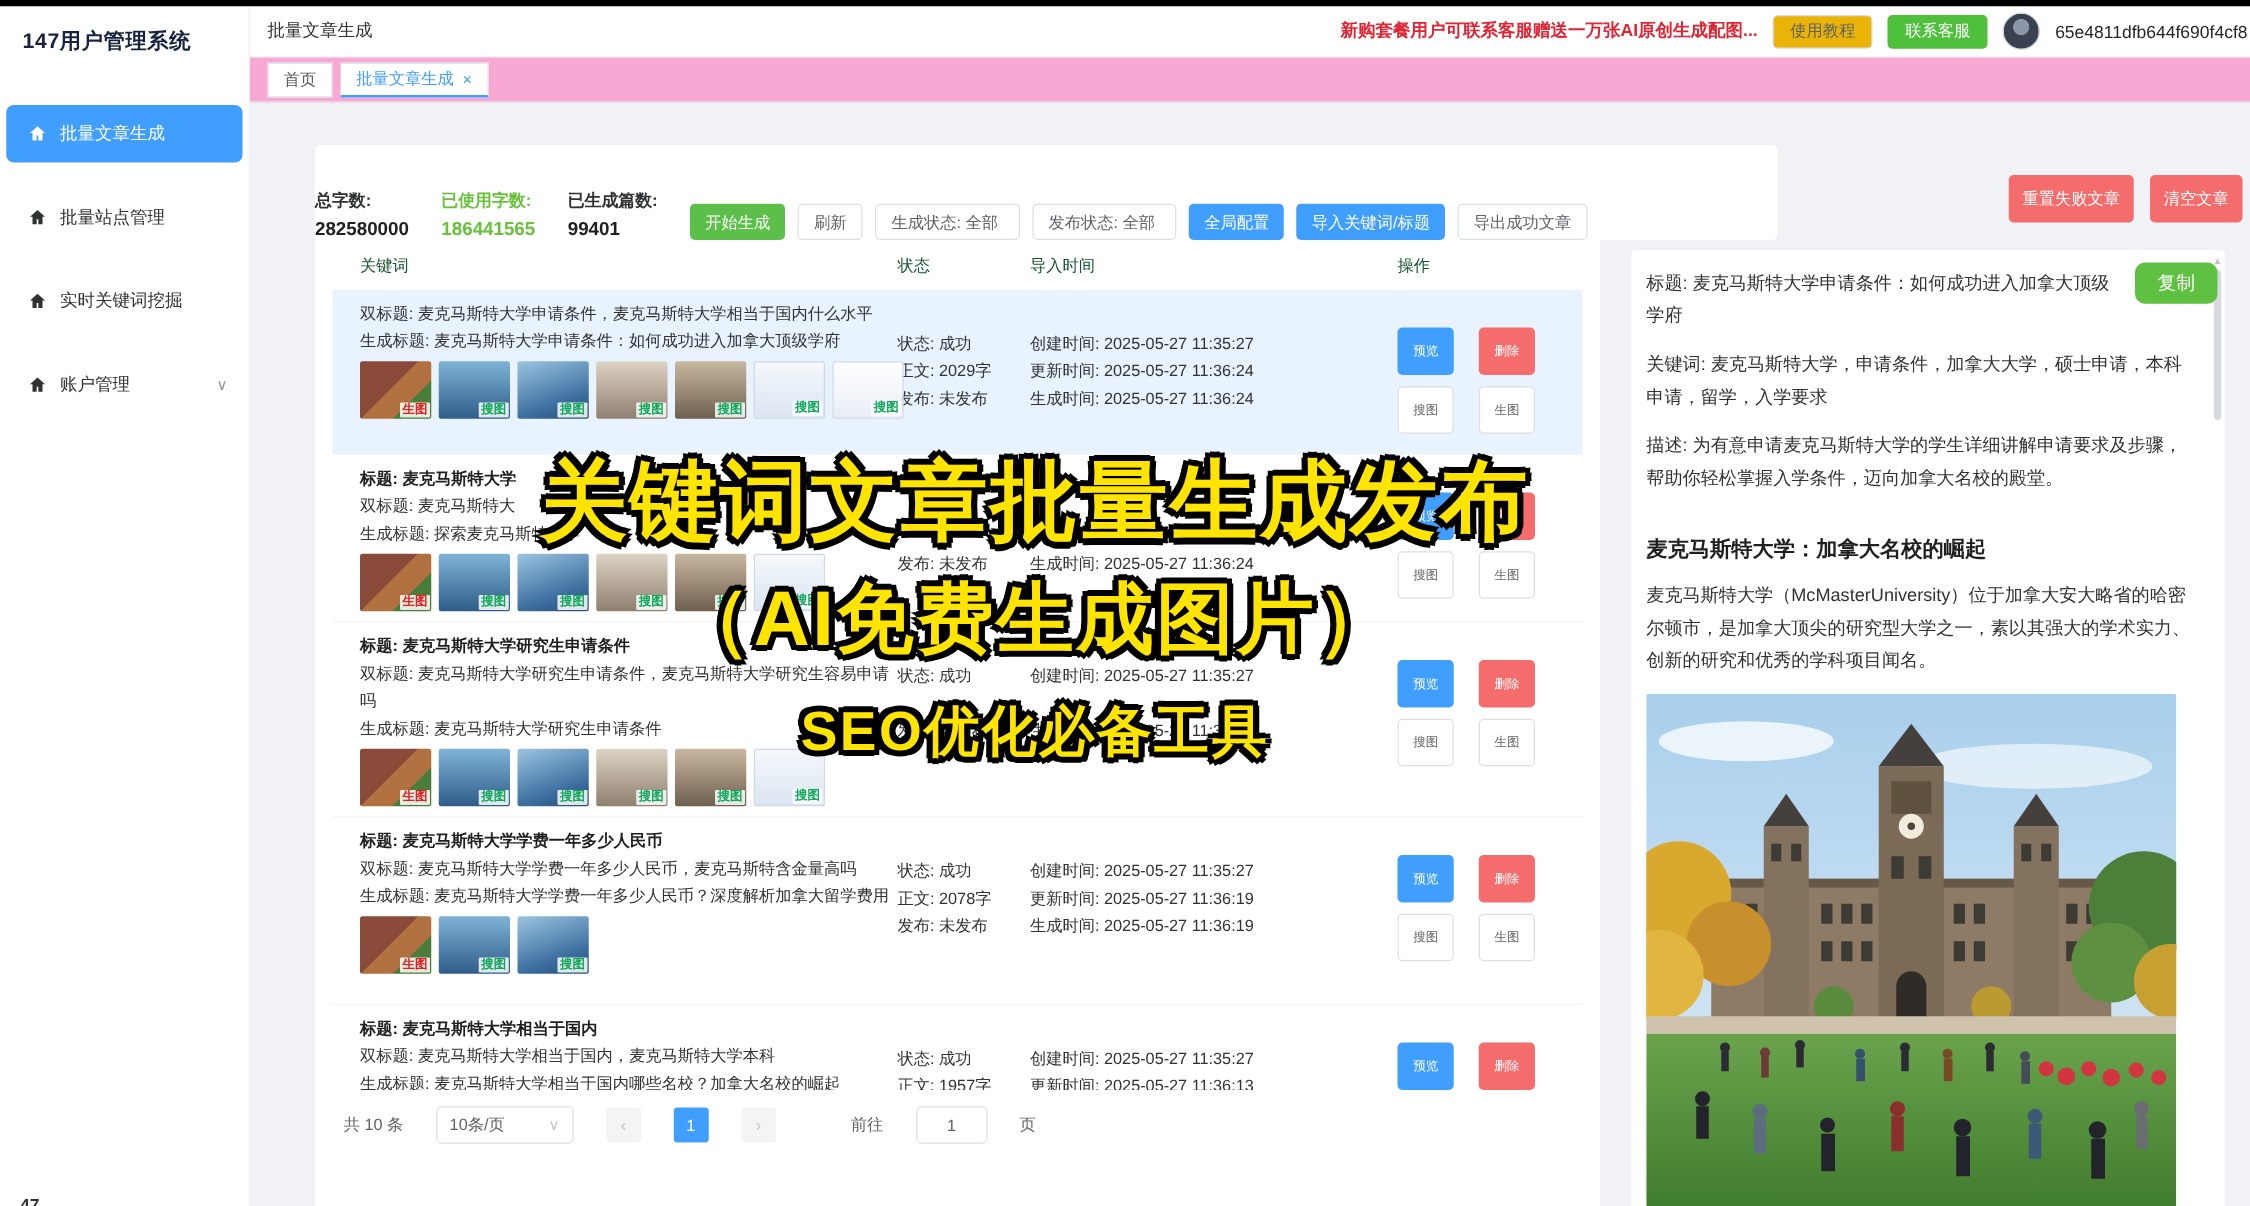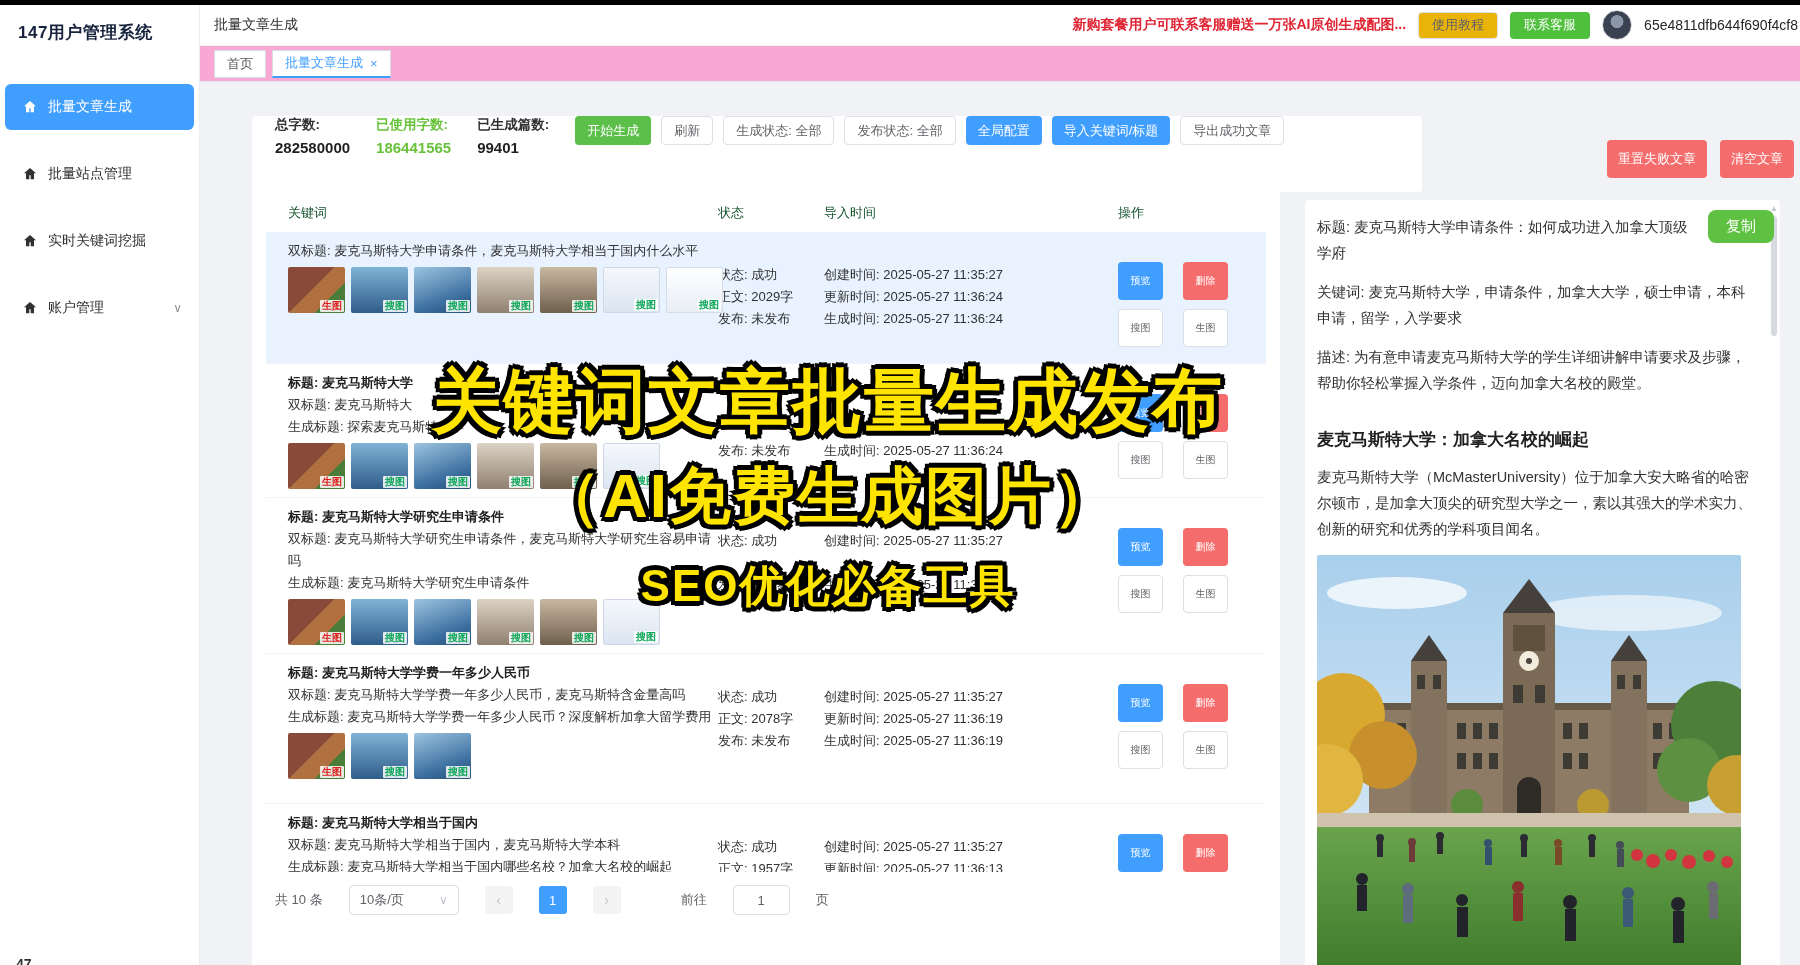--- a/index.html
+++ b/index.html
@@ -38,21 +38,21 @@
   .tabbar { position:absolute; left:200px; top:46px; right:0; height:36px; background:#f9a8d4; border-bottom:1px solid #e4e7ed; display:flex; align-items:center; gap:6px; padding-left:14px; z-index:4; }
   .tab { height:28px; padding:0 12px; border:1px solid #d8dce5; background:#fff; display:flex; align-items:center; gap:7px; font-size:13px; color:#595959; cursor:pointer; }
   .tab.active { color:#409eff; border-bottom:2px solid #409eff; }
   .tab .tab-close { font-size:13px; line-height:1; }
 
   
   .main { position:absolute; left:200px; top:82px; right:0; bottom:0; background:#f0f2f5; }
   .toolbar-ext { position:absolute; left:1080px; top:34px; width:142px; height:76px; background:#fff; border-radius:0 4px 4px 0; }
   .card { position:absolute; left:52px; top:34px; width:1028px; height:886px; background:#fff; border-radius:4px 0 0 4px; }
 
-  .stats-row { display:flex; align-items:flex-start; height:76px; padding-left:23px; white-space:nowrap; position:relative; z-index:2; }
+  .stats-row { display:flex; align-items:flex-end; height:76px; white-space:nowrap; position:relative; z-index:2; }
   .stat { margin-right:26px; }
   .stat .s-label { font-size:13.5px; font-weight:bold; color:#303133; }
   .stat .s-value { font-size:15px; font-weight:bold; color:#1f1f1f; margin-top:5px; }
   .stat.green .s-label, .stat.green .s-value { color:#67c23a; }
   .tb { height:29px; border-radius:4px; font-size:13px; margin-right:10px; display:inline-flex; align-items:center; padding:0 12px; cursor:pointer; white-space:nowrap; }
   .tb-green { background:#5bbf4a; color:#fff; }
   .tb-blue  { background:#409eff; color:#fff; }
   .tb-white { background:#fff; color:#606266; border:1px solid #dcdfe6; }
   .tb-select { background:#fff; color:#606266; border:1px solid #dcdfe6; width:136px; }
 
@@ -214,20 +214,21 @@
       <div class="th-kw">关键词</div>
       <div class="th-st">状态</div>
       <div class="th-time">导入时间</div>
       <div class="th-op">操作</div>
     </div>
 
     <div class="rows">
   <div class="row hl" style="min-height: 132px;">
     <div class="c-text">
       <div class="r-line">双标题: 麦克马斯特大学申请条件，麦克马斯特大学相当于国内什么水平</div>
+      <div class="r-line">生成标题: 麦克马斯特大学申请条件：如何成功进入加拿大顶级学府</div>
       <div class="thumbs">
               <div class="thumb t0">
                 <span class="badge red">生图</span>
               </div>
               <div class="thumb t1">
                 <span class="badge green">搜图</span>
               </div>
               <div class="thumb t2">
                 <span class="badge green">搜图</span>
               </div>

